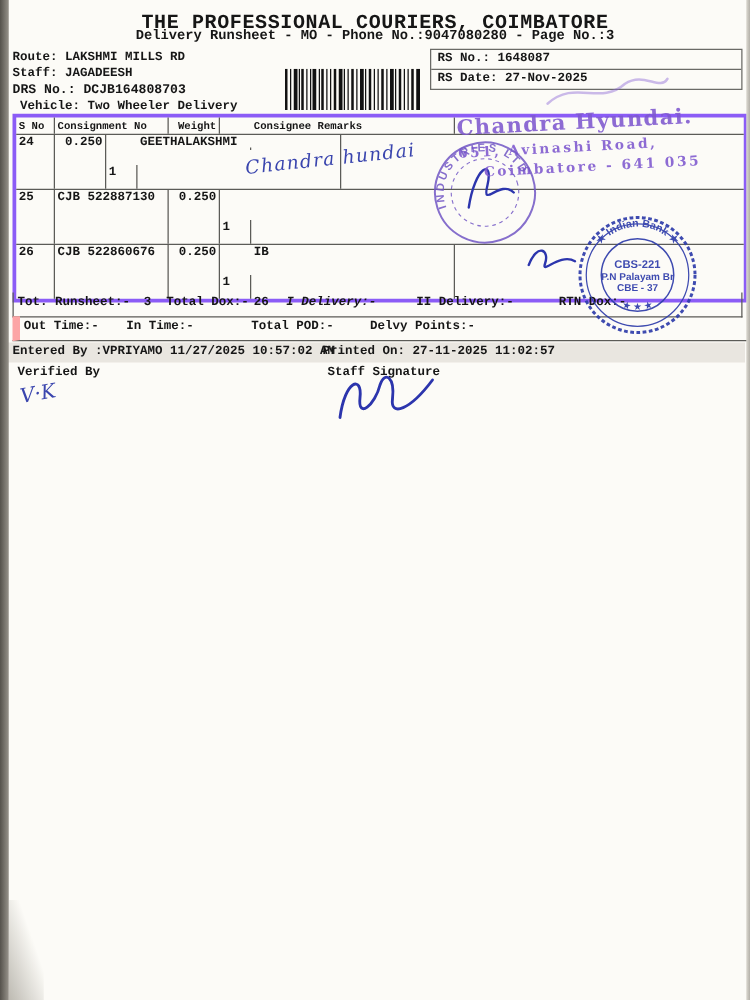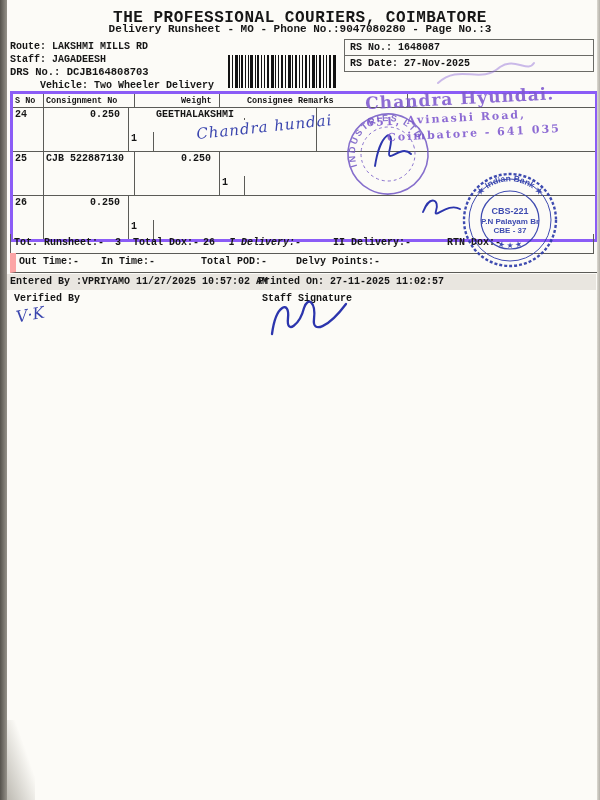--- a/index.html
+++ b/index.html
@@ -17,41 +17,41 @@
 
   .title{position:absolute;top:9px;left:0;width:600px;text-align:center;
     font-weight:bold;font-size:16px;letter-spacing:.5px;}
   .subtitle{position:absolute;top:23px;left:0;width:600px;text-align:center;
     font-weight:bold;font-size:11px;}
 
   .info{position:absolute;font-weight:bold;font-size:10px;white-space:pre;}
   .i-route{left:10px;top:41px;}
   .i-staff{left:10px;top:54px;}
   .i-drs{left:10px;top:66px;font-size:10.5px;}
-  .i-vehicle{left:16px;top:80px;margin-left:24px;}
+  .i-vehicle{left:16px;top:80px;}
 
   .rsbox{position:absolute;left:344px;top:39px;width:248px;height:31px;
     border:1px solid #6a6a66;font-size:10px;font-weight:bold;background:#fcfbf7;}
   .rsrow{height:15px;line-height:15px;padding-left:5px;white-space:pre;}
   .rsrow.first{border-bottom:1px solid #6a6a66;}
 
   .barcode{position:absolute;left:228px;top:55px;width:108px;height:33px;}
 
   .dtable{position:absolute;left:10px;top:91px;width:582px;border:3px solid #8b5cf6;
     background:rgba(255,255,255,0);}
   .thead{display:flex;height:13px;line-height:13px;font-size:8.5px;font-weight:bold;
     border-bottom:1px solid #5b5b57;}
   .trow{display:flex;height:43px;font-size:10px;font-weight:bold;
     border-bottom:1px solid #5b5b57;}
   .trow.last{border-bottom:none;}
   .c{padding:1px 2px;border-right:1px solid #5b5b57;overflow:hidden;white-space:pre;}
   .c.end{border-right:none;}
   .w-sno{width:26px;}
   .w-cons{width:86px;}
-  .w-weight{width:36px;text-align:left;margin-left:44px;}
+  .w-weight{width:36px;text-align:right;}
   .w-pcs{width:20px;text-align:left;margin-top:24px;}
   .w-consignee{width:158px;}
   .w-seal{flex:1;display:flex;}
   .seal-label{margin-left:55px;}
 
   .totals{position:absolute;left:10px;top:234px;width:582px;height:19px;
     border-left:1px solid #5b5b57;border-right:1px solid #5b5b57;border-bottom:1px solid #5b5b57;
     font-size:10px;font-weight:bold;}
   .totals span,.times span{position:absolute;top:3px;white-space:pre;}
   .t-runsheet{left:3px;}  .t-runsheet-v{left:104px;}
@@ -175,22 +175,24 @@
     <div class="trow">
       <div class="c w-sno">25</div>
       <div class="c w-cons">CJB 522887130</div>
       <div class="c w-weight">0.250</div>
       <div class="c w-pcs">1</div>
       <div class="c w-seal end"></div>
     </div>
 
     <div class="trow last">
       <div class="c w-sno">26</div>
+      <div class="c w-cons">CJB 522860676</div>
       <div class="c w-weight">0.250</div>
       <div class="c w-pcs">1</div>
+      <div class="c w-consignee">IB</div>
       <div class="c w-seal end"></div>
     </div>
   </div>
 
   <div class="totals">
     <span class="t-runsheet">Tot. Runsheet:-</span>
     <span class="t-runsheet-v">3</span>
     <span class="t-dox">Total Dox:-</span>
     <span class="t-dox-v">26</span>
     <span class="t-d1">I Delivery:-</span>

